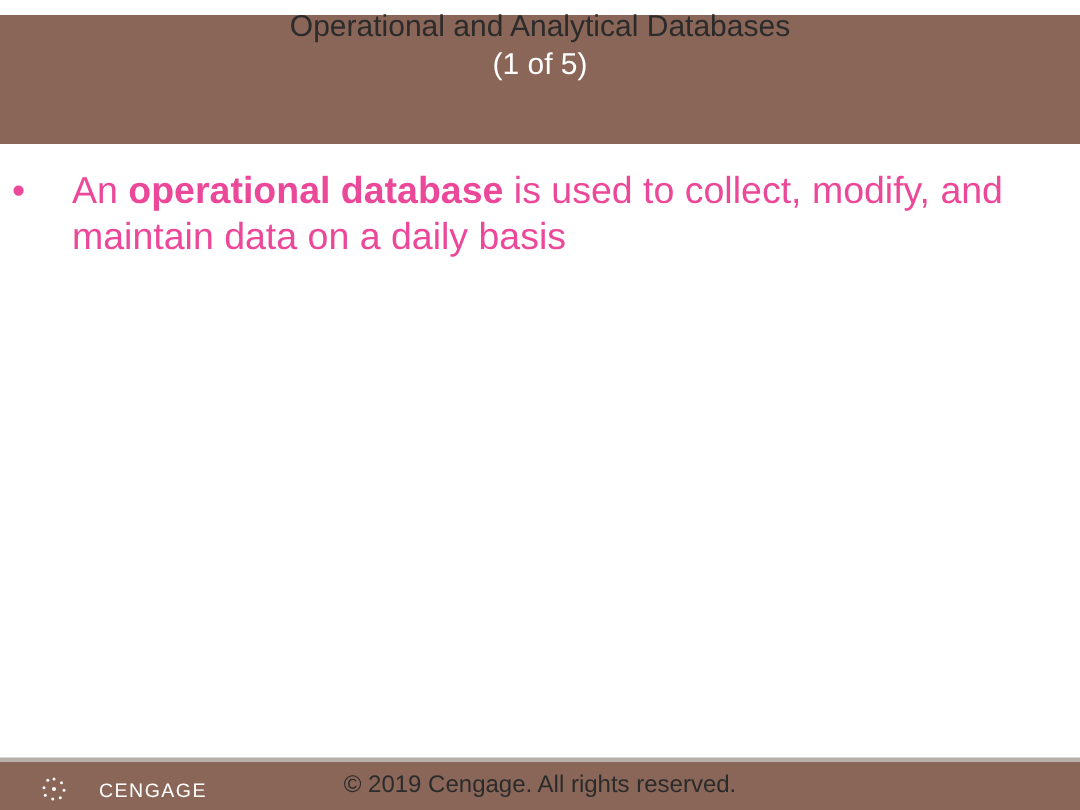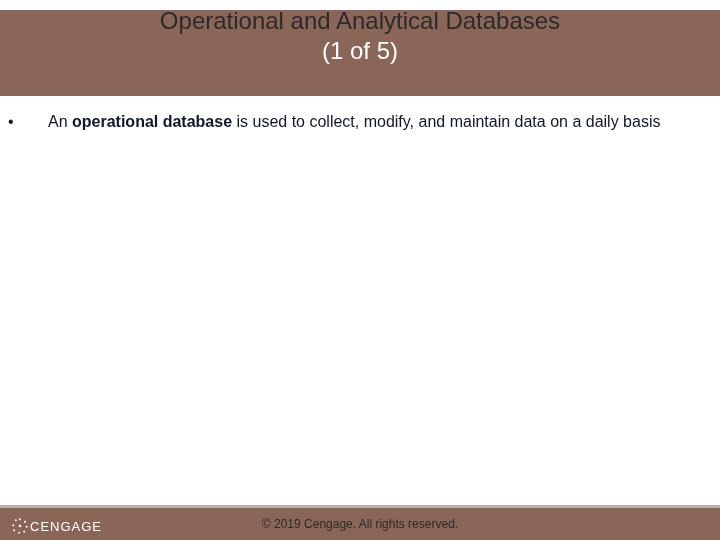--- a/index.html
+++ b/index.html
@@ -24,40 +24,40 @@
     width: 720px;
     height: 86px;
     background: #8a6658;
   }
   .title-text {
     position: absolute;
     top: 6px;
     left: 0;
     width: 720px;
     text-align: center;
-    font-size: 24px;
+    font-size: 20px;
     line-height: 1.25;
     color: #2b2b2b;
     font-weight: 400;
     font-family: Arial, Helvetica, sans-serif;
   }
   .title-text .line2 {
     display: block;
     color: #ffffff;
   }
   .body-area {
     position: absolute;
     top: 112px;
     left: 28px;
     width: 664px;
   }
   .bullet {
-    font-size: 16px;
+    font-size: 25px;
     line-height: 1.25;
-    color: #0f172a;
+    color: #ec4899;
     margin: 0 0 6px 0;
     padding-left: 20px;
     text-indent: -20px;
   }
   .bullet .dot {
     display: inline-block;
     width: 20px;
     text-align: left;
   }
   .bold {
@@ -76,31 +76,31 @@
   }
   .footer-sep {
     position: absolute;
     left: 0;
     bottom: 32px;
     width: 720px;
     height: 3px;
     background: #b7b0ab;
   }
   .copyright {
-    font-size: 12px;
+    font-size: 16px;
     color: #2b2b2b;
     text-align: center;
   }
   .logo {
     position: absolute;
-    left: 10px;
+    left: 26px;
     bottom: 4px;
     display: flex;
     align-items: center;
-    gap: 0;
+    gap: 20px;
   }
   .logo-icon {
     width: 20px;
     height: 20px;
   }
   .logo-text {
     color: #ffffff;
     font-size: 13px;
     letter-spacing: 1px;
     font-weight: 400;

